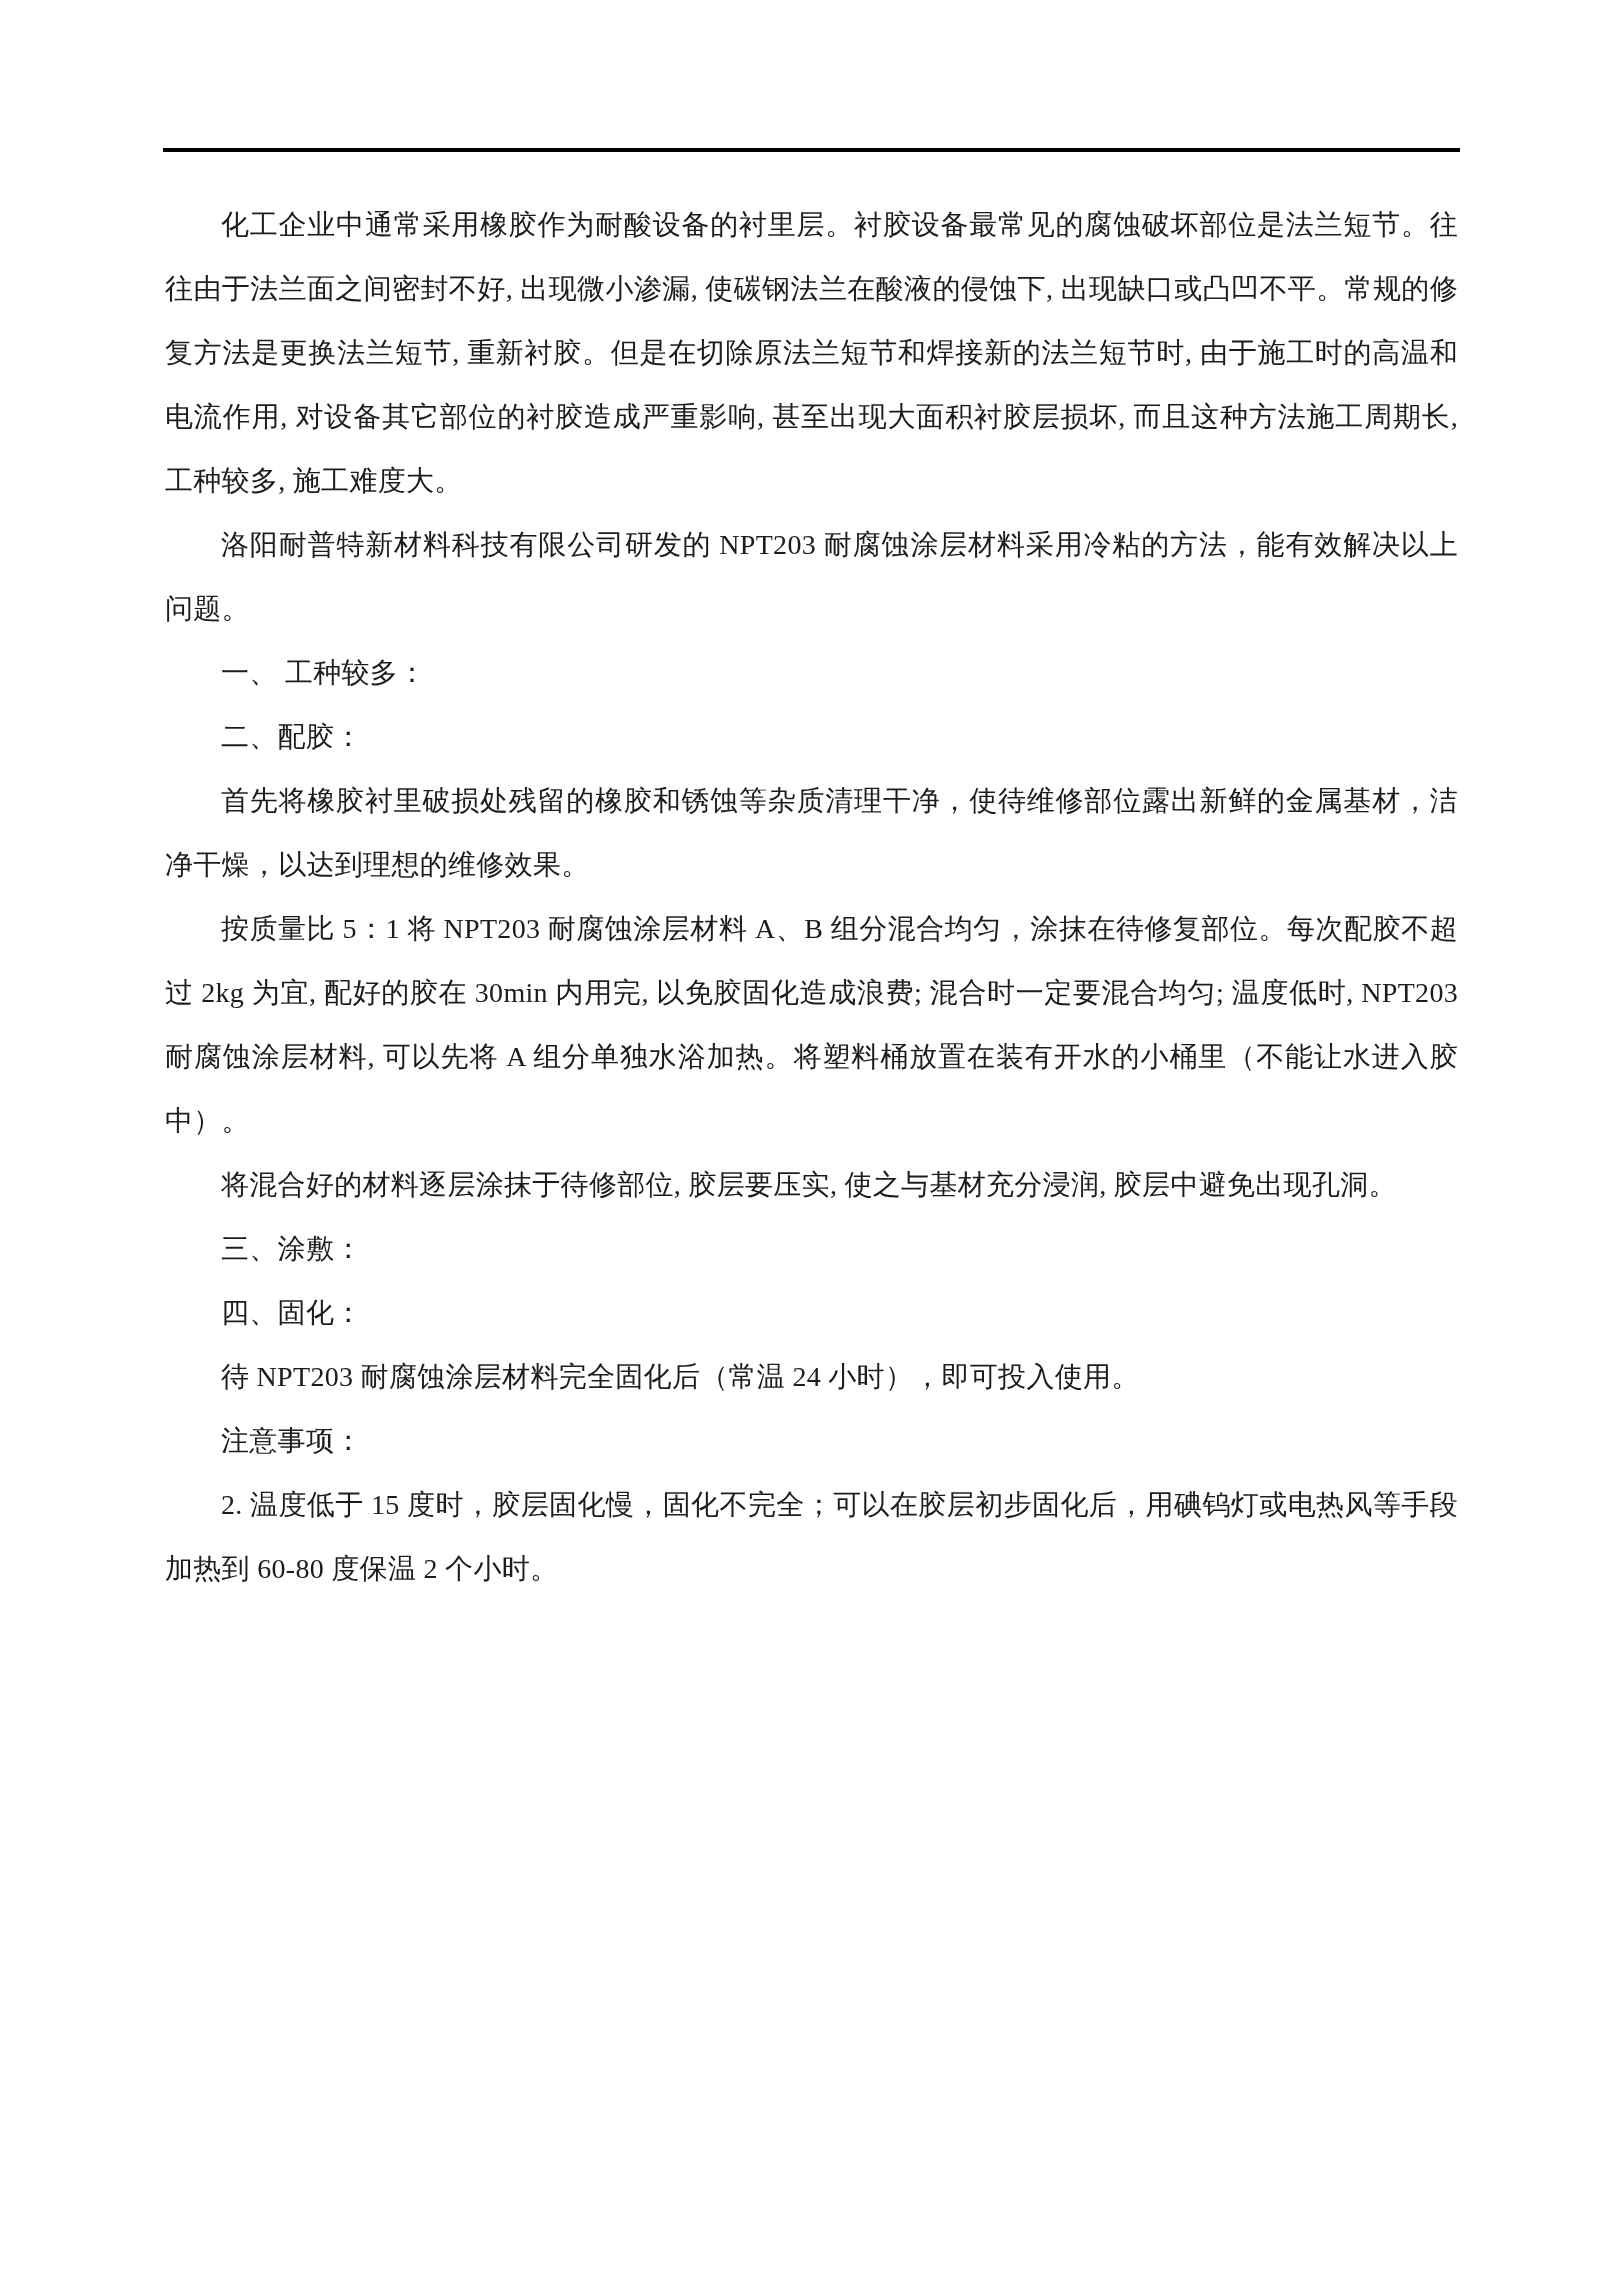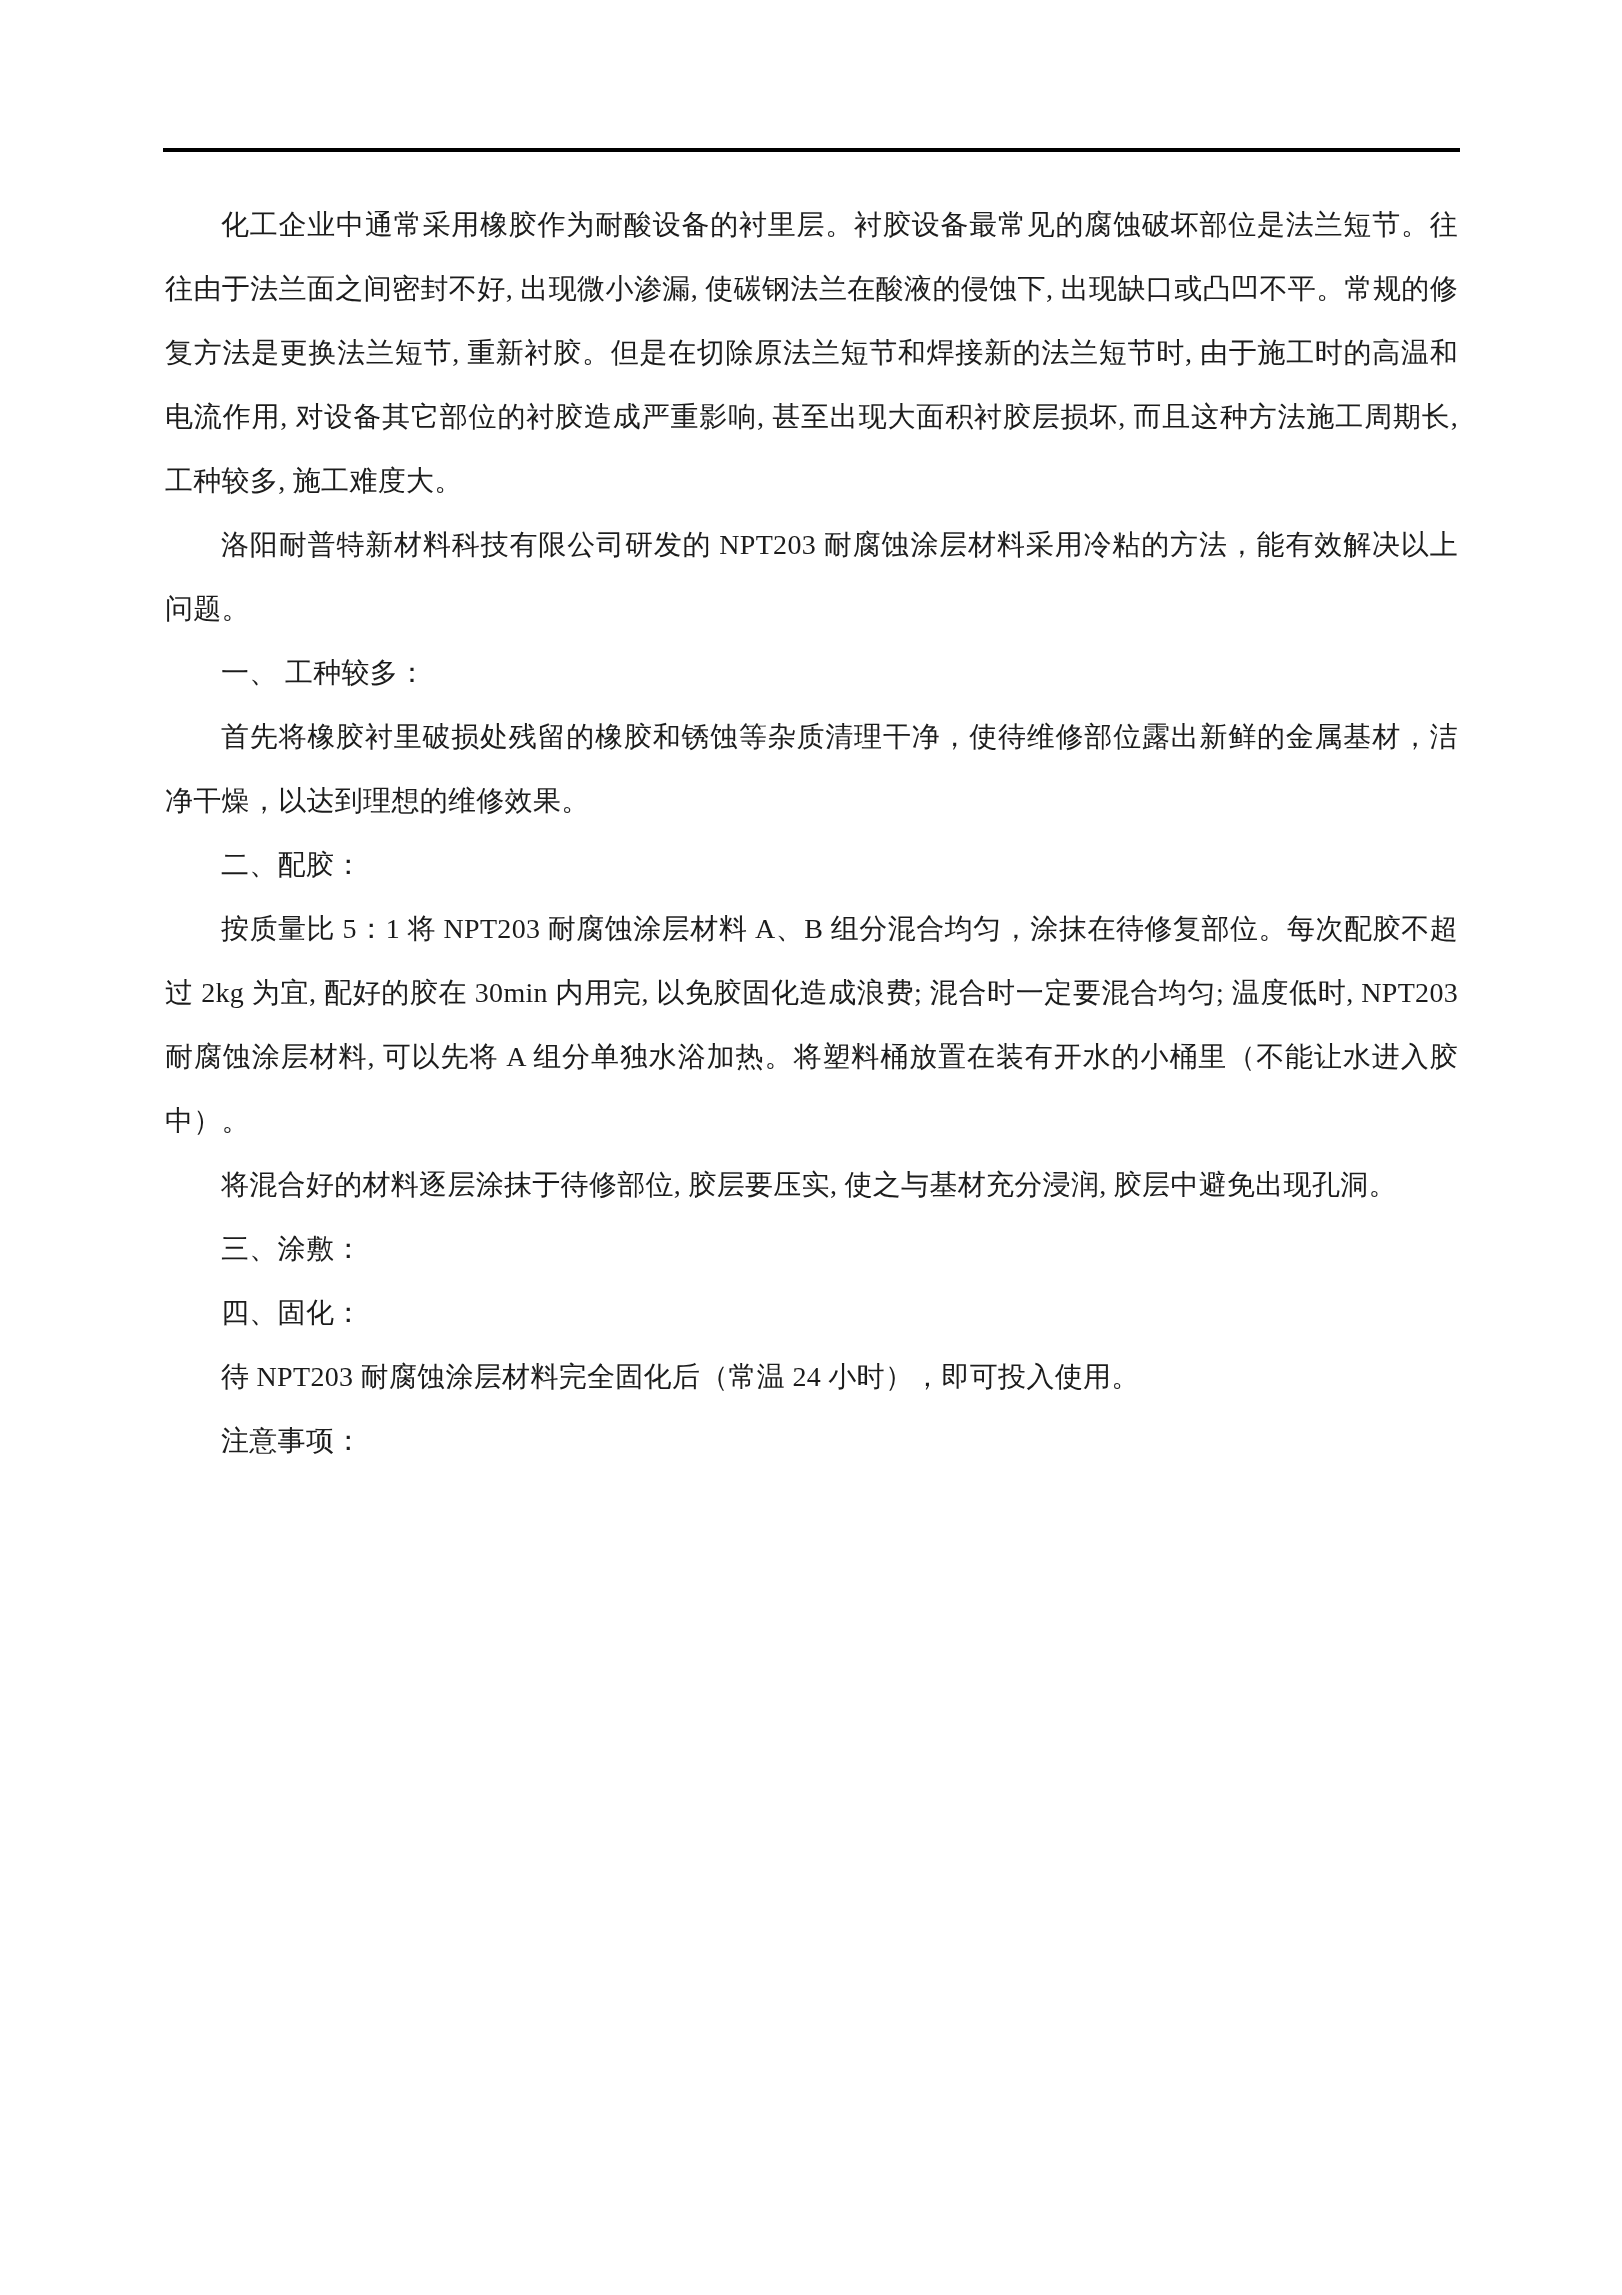--- a/index.html
+++ b/index.html
@@ -52,24 +52,25 @@
 <body>
 
 <div class="page">
 
   <div class="header-rule"></div>
 
   <div class="content">
     <p>化工企业中通常采用橡胶作为耐酸设备的衬里层。衬胶设备最常见的腐蚀破坏部位是法兰短节。往往由于法兰面之间密封不好, 出现微小渗漏, 使碳钢法兰在酸液的侵蚀下, 出现缺口或凸凹不平。常规的修复方法是更换法兰短节, 重新衬胶。但是在切除原法兰短节和焊接新的法兰短节时, 由于施工时的高温和电流作用, 对设备其它部位的衬胶造成严重影响, 甚至出现大面积衬胶层损坏, 而且这种方法施工周期长, 工种较多, 施工难度大。</p>
     <p>洛阳耐普特新材料科技有限公司研发的 NPT203 耐腐蚀涂层材料采用冷粘的方法，能有效解决以上问题。</p>
     <p>一、 工种较多：</p>
+    <p>二、配胶：</p>
     <p>首先将橡胶衬里破损处残留的橡胶和锈蚀等杂质清理干净，使待维修部位露出新鲜的金属基材，洁净干燥，以达到理想的维修效果。</p>
-    <p>二、配胶：</p>
     <p>按质量比 5：1 将 NPT203 耐腐蚀涂层材料 A、B 组分混合均匀，涂抹在待修复部位。每次配胶不超过 2kg 为宜, 配好的胶在 30min 内用完, 以免胶固化造成浪费; 混合时一定要混合均匀; 温度低时, NPT203 耐腐蚀涂层材料, 可以先将 A 组分单独水浴加热。将塑料桶放置在装有开水的小桶里（不能让水进入胶中）。</p>
     <p>将混合好的材料逐层涂抹于待修部位, 胶层要压实, 使之与基材充分浸润, 胶层中避免出现孔洞。</p>
     <p>三、涂敷：</p>
     <p>四、固化：</p>
     <p>待 NPT203 耐腐蚀涂层材料完全固化后（常温 24 小时），即可投入使用。</p>
     <p>注意事项：</p>
+    <p>2. 温度低于 15 度时，胶层固化慢，固化不完全；可以在胶层初步固化后，用碘钨灯或电热风等手段加热到 60-80 度保温 2 个小时。</p>
   </div>
 
 </div>
 
 
 </body></html>

